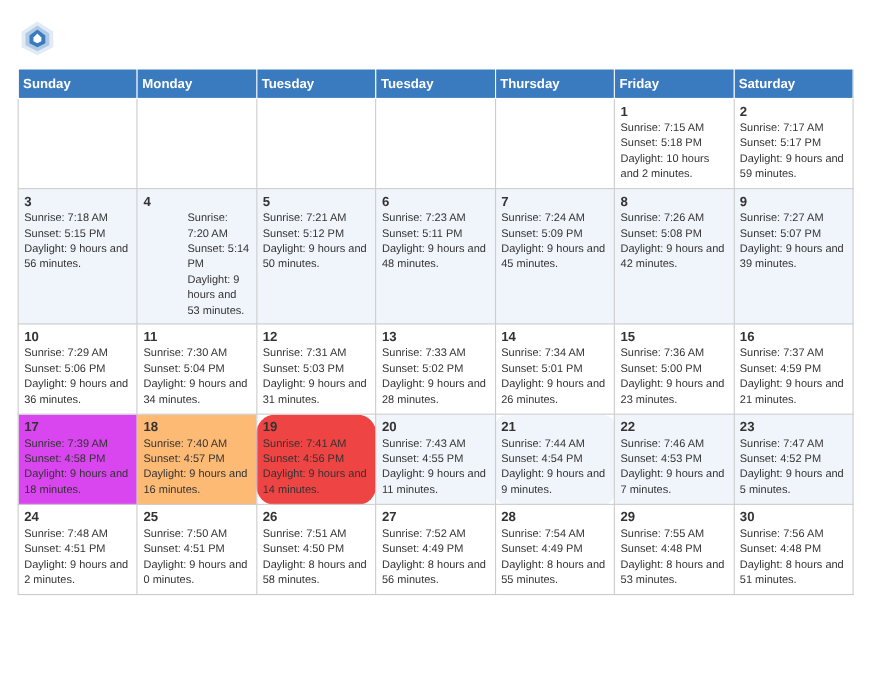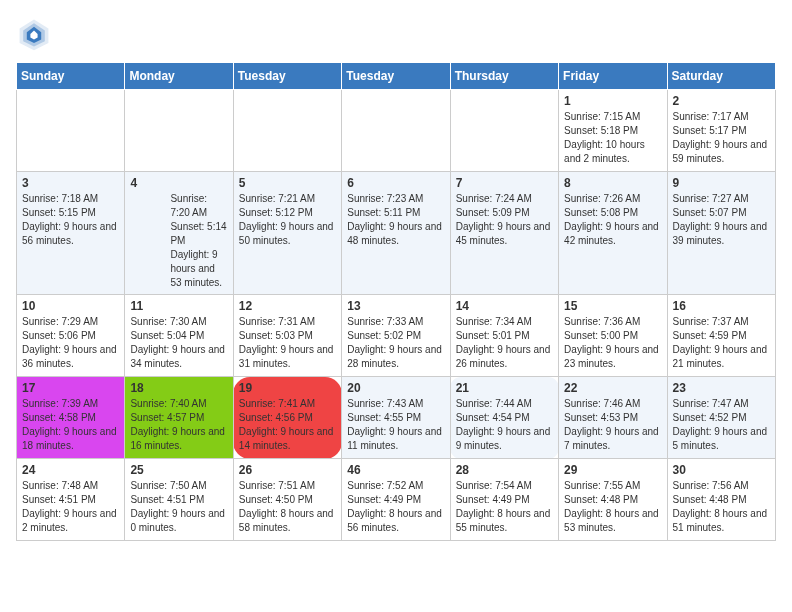--- a/index.html
+++ b/index.html
@@ -239,21 +239,21 @@
 Daylight: 9 hours and 21 minutes.</div>
         </td>
       </tr>
       <tr>
         <td style="background: #d946ef;">
           <span class="day-num">17</span>
           <div class="cell-text" style="white-space: pre-line;">Sunrise: 7:39 AM
 Sunset: 4:58 PM
 Daylight: 9 hours and 18 minutes.</div>
         </td>
-        <td style="background: #84cc16;">
+        <td style="background: #fdba74;">
           <span class="day-num">18</span>
           <div class="cell-text" style="white-space: pre-line;">Sunrise: 7:40 AM
 Sunset: 4:57 PM
 Daylight: 9 hours and 16 minutes.</div>
         </td>
         <td style="background: #ef4444; border-radius: 17px;">
           <span class="day-num">19</span>
           <div class="cell-text" style="white-space: pre-line;">Sunrise: 7:41 AM
 Sunset: 4:56 PM
 Daylight: 9 hours and 14 minutes.</div>
@@ -296,21 +296,21 @@
 Sunset: 4:51 PM
 Daylight: 9 hours and 0 minutes.</div>
         </td>
         <td style="background: rgb(255, 255, 255);">
           <span class="day-num">26</span>
           <div class="cell-text" style="white-space: pre-line;">Sunrise: 7:51 AM
 Sunset: 4:50 PM
 Daylight: 8 hours and 58 minutes.</div>
         </td>
         <td style="background: rgb(255, 255, 255);">
-          <span class="day-num">46</span>
+          <span class="day-num">27</span>
           <div class="cell-text" style="white-space: pre-line;">Sunrise: 7:52 AM
 Sunset: 4:49 PM
 Daylight: 8 hours and 56 minutes.</div>
         </td>
         <td style="background: rgb(255, 255, 255);">
           <span class="day-num">28</span>
           <div class="cell-text" style="white-space: pre-line;">Sunrise: 7:54 AM
 Sunset: 4:49 PM
 Daylight: 8 hours and 55 minutes.</div>
         </td>

